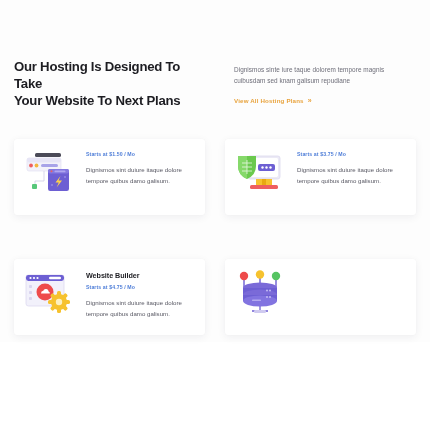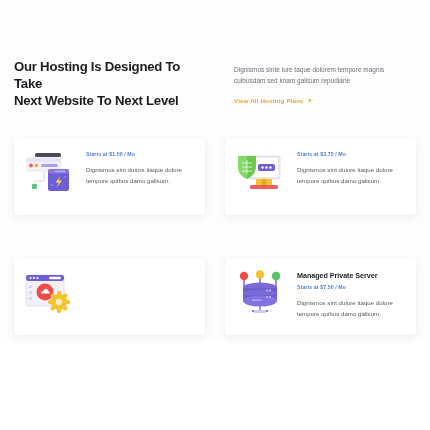--- a/index.html
+++ b/index.html
@@ -64,21 +64,21 @@
 </style>
 </head>
 <body>
 
 <div class="page">
 
   <div class="header">
 
     <h2 class="head-left">
       <span>Our Hosting Is Designed To Take</span><br>
-      <span>Next Website To Next Level</span>
+      <span>Your Website To Next Plans</span>
     </h2>
 
     <div class="head-right">
       <p class="head-desc">Dignismos sinte iure taque dolorem tempore magnis cuibusdam sed knam galisum repudiane</p>
       <a class="head-link" href="#">
         <span>View All Hosting Plans</span>
         <span class="chev">»</span>
       </a>
     </div>
   </div>
@@ -159,20 +159,25 @@
               <rect x="6" y="-2" width="5" height="4" rx="1.6"></rect>
               <rect x="-2" y="-11" width="4" height="5" rx="1.6" transform="rotate(45)"></rect>
               <rect x="-2" y="6" width="4" height="5" rx="1.6" transform="rotate(45)"></rect>
               <rect x="-11" y="-2" width="5" height="4" rx="1.6" transform="rotate(45)"></rect>
               <rect x="6" y="-2" width="5" height="4" rx="1.6" transform="rotate(45)"></rect>
             </g>
             <circle r="3.2" fill="#fdf0c0"></circle>
           </g>
         </svg>
       </div>
+      <div class="card-body">
+        <div class="card-title">Website Builder</div>
+        <div class="card-price">Starts at $4.75 / Mo</div>
+        <div class="card-desc">Dignismos sint duiure itaque dolore tempore quibus damo galisum.</div>
+      </div>
     </div>
 
     <div class="card">
       <div class="card-ill">
         <svg width="54" height="50" viewBox="0 0 54 50">
           <path d="M10 8 L10 18 M26 6 L26 16 M42 8 L42 18" stroke="#6d5fd3" stroke-width="1.4" fill="none"></path>
           <circle cx="10" cy="6" r="4.2" fill="#ee4b4b"></circle>
           <circle cx="26" cy="4.5" r="4.2" fill="#f6c22e"></circle>
           <circle cx="42" cy="6" r="4.2" fill="#56c462"></circle>
           <path d="M26 30 L26 40 M18 41 L34 41" stroke="#6d5fd3" stroke-width="1.3" fill="none"></path>
@@ -182,21 +187,16 @@
           <ellipse cx="26" cy="25" rx="17" ry="5.5" fill="#7a6ad8"></ellipse>
           <rect x="9" y="25" width="34" height="6" fill="#6d5fd3"></rect>
           <ellipse cx="26" cy="31" rx="17" ry="5.5" fill="#8274e0"></ellipse>
           <circle cx="33" cy="20.5" r="0.9" fill="#c9c2f5"></circle>
           <circle cx="36" cy="20.5" r="0.9" fill="#c9c2f5"></circle>
           <circle cx="33" cy="27" r="0.9" fill="#c9c2f5"></circle>
           <circle cx="36" cy="27" r="0.9" fill="#c9c2f5"></circle>
           <rect x="18" y="29.6" width="9" height="1.5" rx="0.7" fill="#b4aaef"></rect>
         </svg>
       </div>
-      <div class="card-body">
-        <div class="card-title">Managed Private Server</div>
-        <div class="card-price">Starts at $7.50 / Mo</div>
-        <div class="card-desc">Dignismos sint duiure itaque dolore tempore quibus damo galisum.</div>
-      </div>
     </div>
 
   </div>
 </div>
 
 </body></html>

